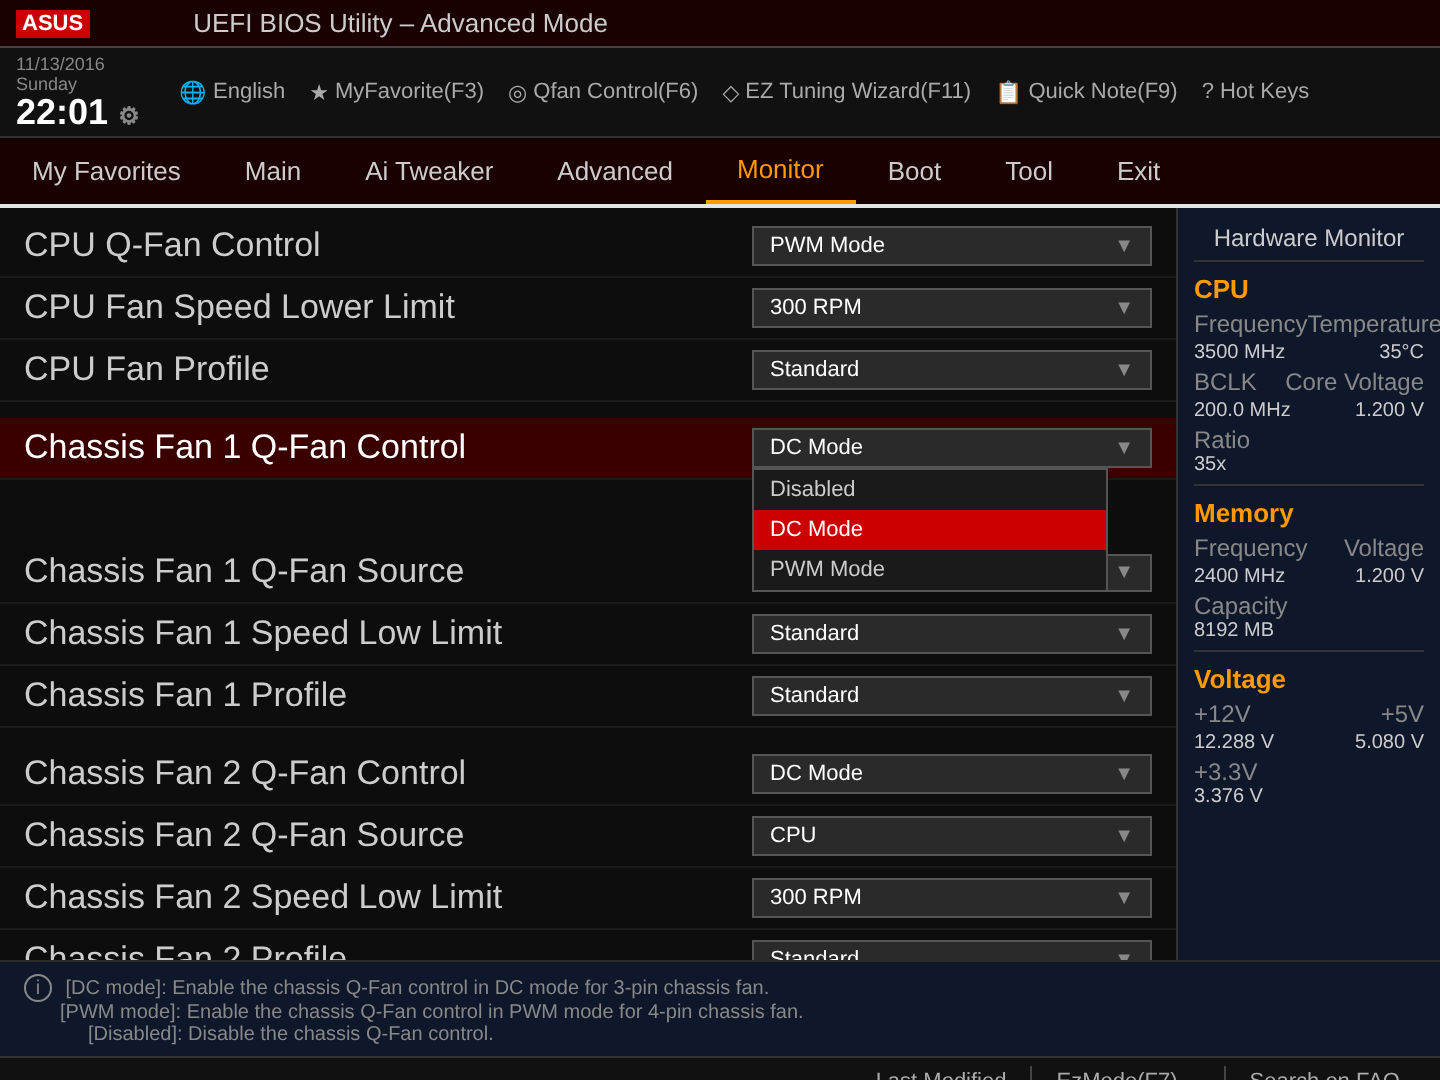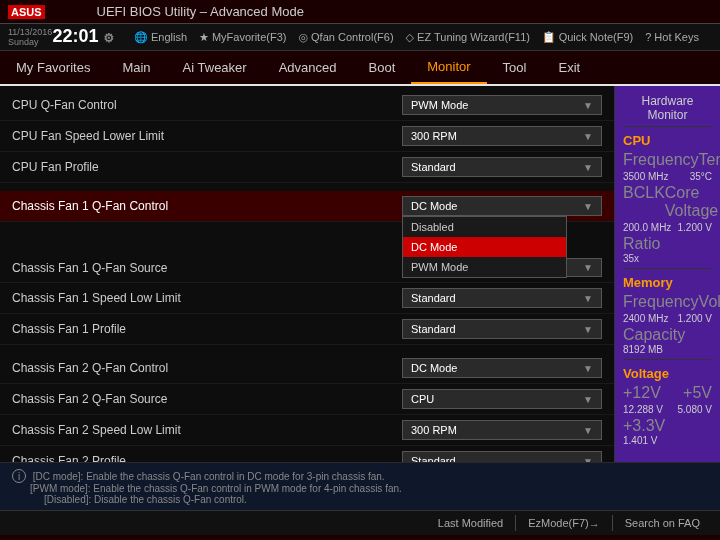--- a/index.html
+++ b/index.html
@@ -56,21 +56,21 @@
       border-bottom: 1px solid #333;
     }
     .toolbar-item {
       display: flex;
       align-items: center;
       gap: 3px;
       cursor: pointer;
     }
     .time-section {
       display: flex;
-      flex-direction: row;
+      flex-direction: column;
       margin-right: 8px;
     }
     .time-date { font-size: 9px; color: #888; }
     .time-clock { font-size: 18px; color: #fff; font-weight: bold; line-height: 1; }
 
     
     .nav-bar {
       background: #1a0000;
       display: flex;
       align-items: center;
@@ -106,63 +106,63 @@
       padding: 5px 12px;
       min-height: 28px;
       border-bottom: 1px solid #1a1a1a;
     }
     .setting-row.highlighted {
       background: #3a0000;
     }
     .setting-label {
       flex: 1;
       color: #ccc;
-      font-size: 12px;
+      font-size: 17px;
     }
     .setting-label.white { color: #fff; }
     .setting-control {
       width: 200px;
       display: flex;
       align-items: center;
       justify-content: space-between;
       background: #2a2a2a;
       border: 1px solid #555;
       padding: 3px 8px;
       color: #fff;
       font-size: 11px;
       cursor: pointer;
       position: relative;
     }
     .setting-control .arrow { color: #888; font-size: 10px; }
     .dropdown-menu {
       position: absolute;
       top: 100%;
       left: 0;
-      width: 165px;
+      width: 178px;
       background: #1a1a1a;
       border: 1px solid #555;
       z-index: 10;
     }
     .dropdown-item {
       padding: 4px 8px;
       cursor: pointer;
       font-size: 11px;
       color: #ccc;
     }
     .dropdown-item.selected { background: #c00; color: #fff; }
 
     .spacer-row {
       height: 8px;
       background: #0d0d0d;
     }
 
     
     .right-panel {
-      width: 106px;
-      background: #4c1d95;
+      width: 132px;
+      background: #0f172a;
       border-left: 1px solid #333;
       padding: 4px 8px;
       overflow-y: auto;
     }
     .hw-monitor-title {
       font-size: 12px;
       color: #ccc;
       padding: 4px 0;
       border-bottom: 1px solid #333;
       margin-bottom: 4px;
@@ -172,21 +172,21 @@
       color: #f90;
       font-size: 13px;
       font-weight: bold;
       margin: 6px 0 3px 0;
     }
     .hw-row {
       display: flex;
       justify-content: space-between;
       margin-bottom: 2px;
     }
-    .hw-label { color: #888; font-size: 16px; }
+    .hw-label { color: #888; font-size: 12px; }
     .hw-value { color: #ccc; font-size: 10px; }
     .hw-full { color: #ccc; font-size: 10px; margin-bottom: 2px; }
 
     
     .bottom-info {
       background: #0f172a;
       padding: 4px 12px;
       font-size: 10px;
       color: #888;
       min-height: 48px;
@@ -287,22 +287,22 @@
     <span>Hot Keys</span>
   </div>
 </div>
 
 <div class="nav-bar-wrapper">
   <div class="nav-bar">
     <div class="nav-item">My Favorites</div>
     <div class="nav-item">Main</div>
     <div class="nav-item">Ai Tweaker</div>
     <div class="nav-item">Advanced</div>
+    <div class="nav-item active">Monitor</div>
     <div class="nav-item">Boot</div>
-    <div class="nav-item active">Monitor</div>
     <div class="nav-item">Tool</div>
     <div class="nav-item">Exit</div>
   </div>
 </div>
 
 <div class="main-content">
 
   <div class="left-panel">
 
     <div class="setting-row">
@@ -449,21 +449,21 @@
     <div class="hw-section-title">Voltage</div>
     <div class="hw-row">
       <span class="hw-label">+12V</span>
       <span class="hw-label">+5V</span>
     </div>
     <div class="hw-row">
       <span class="hw-value">12.288 V</span>
       <span class="hw-value">5.080 V</span>
     </div>
     <div class="hw-label">+3.3V</div>
-    <div class="hw-full">1.401 V</div>
+    <div class="hw-full">3.376 V</div>
   </div>
 
 </div>
 
 <div class="bottom-info">
   <div>
     <span class="info-icon">i</span>
     <span>[DC mode]: Enable the chassis Q-Fan control in DC mode for 3-pin chassis fan.</span>
   </div>
   <div>

